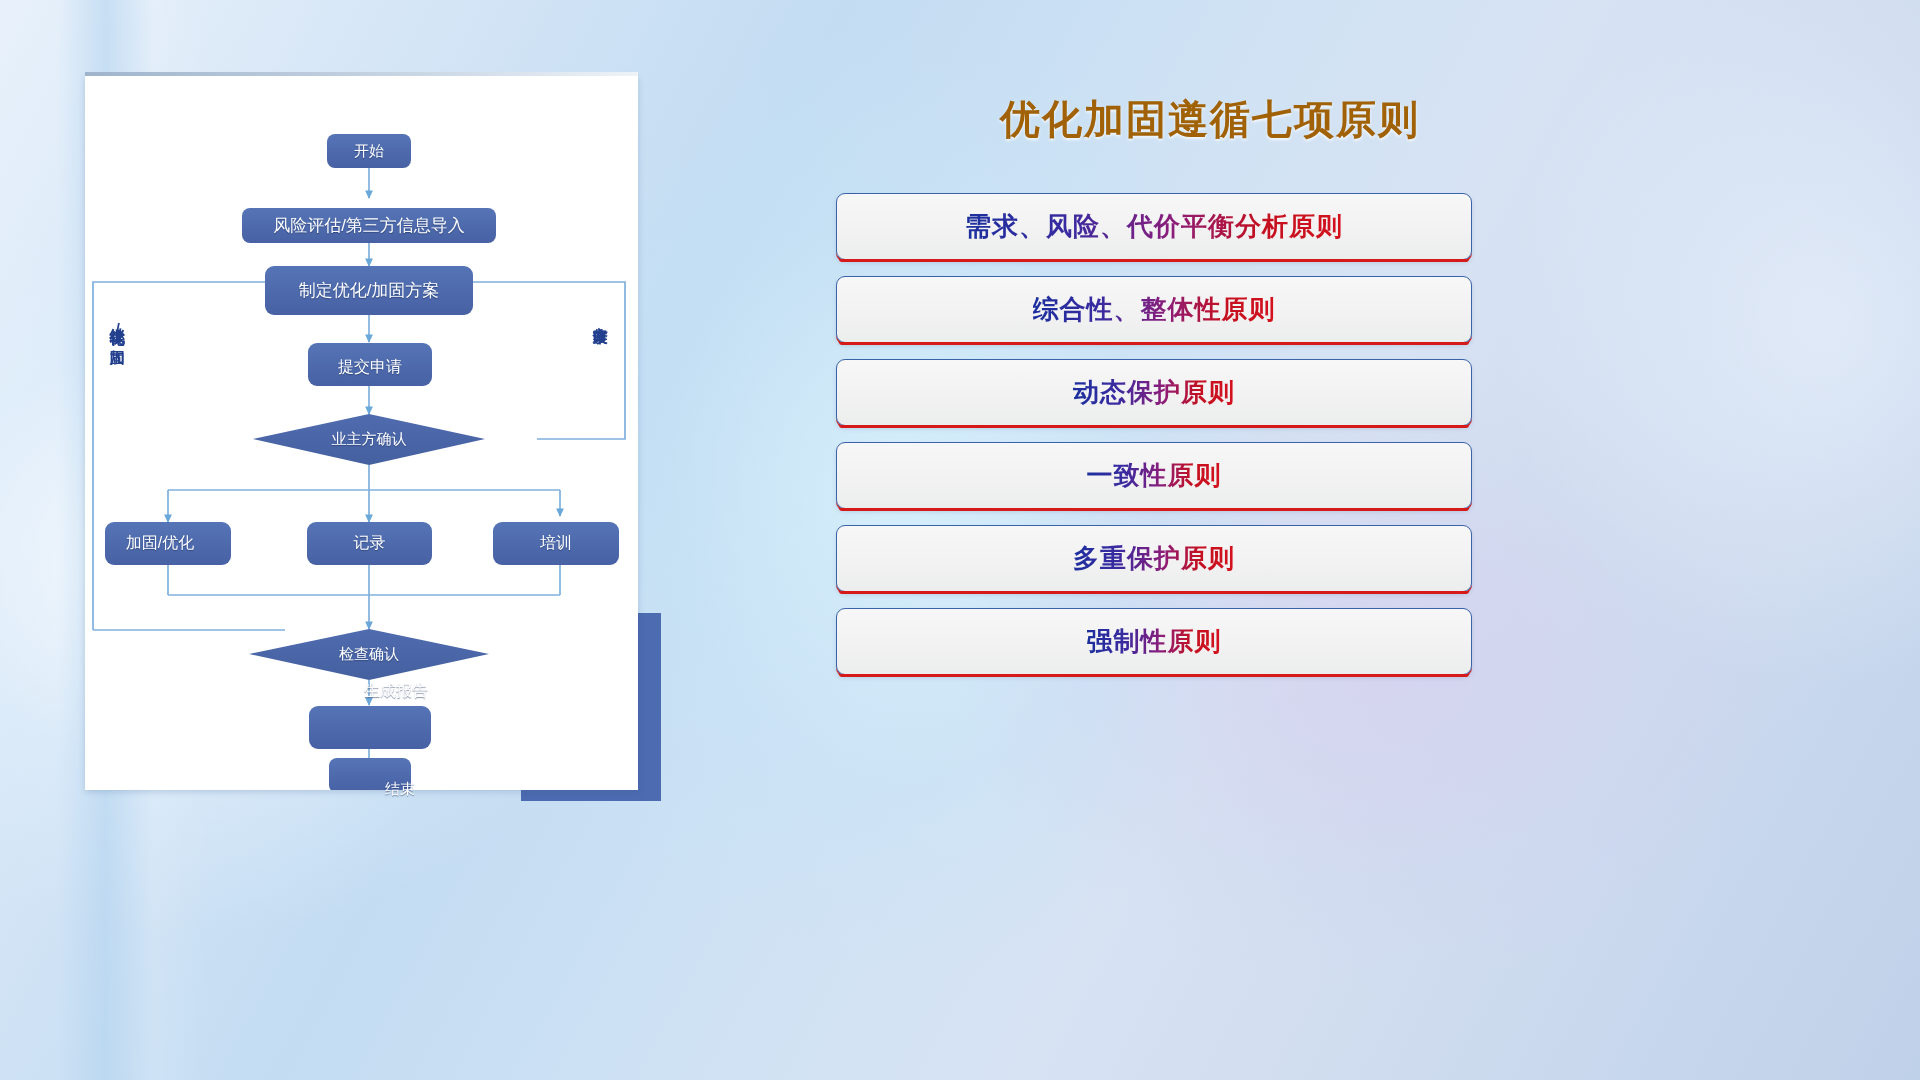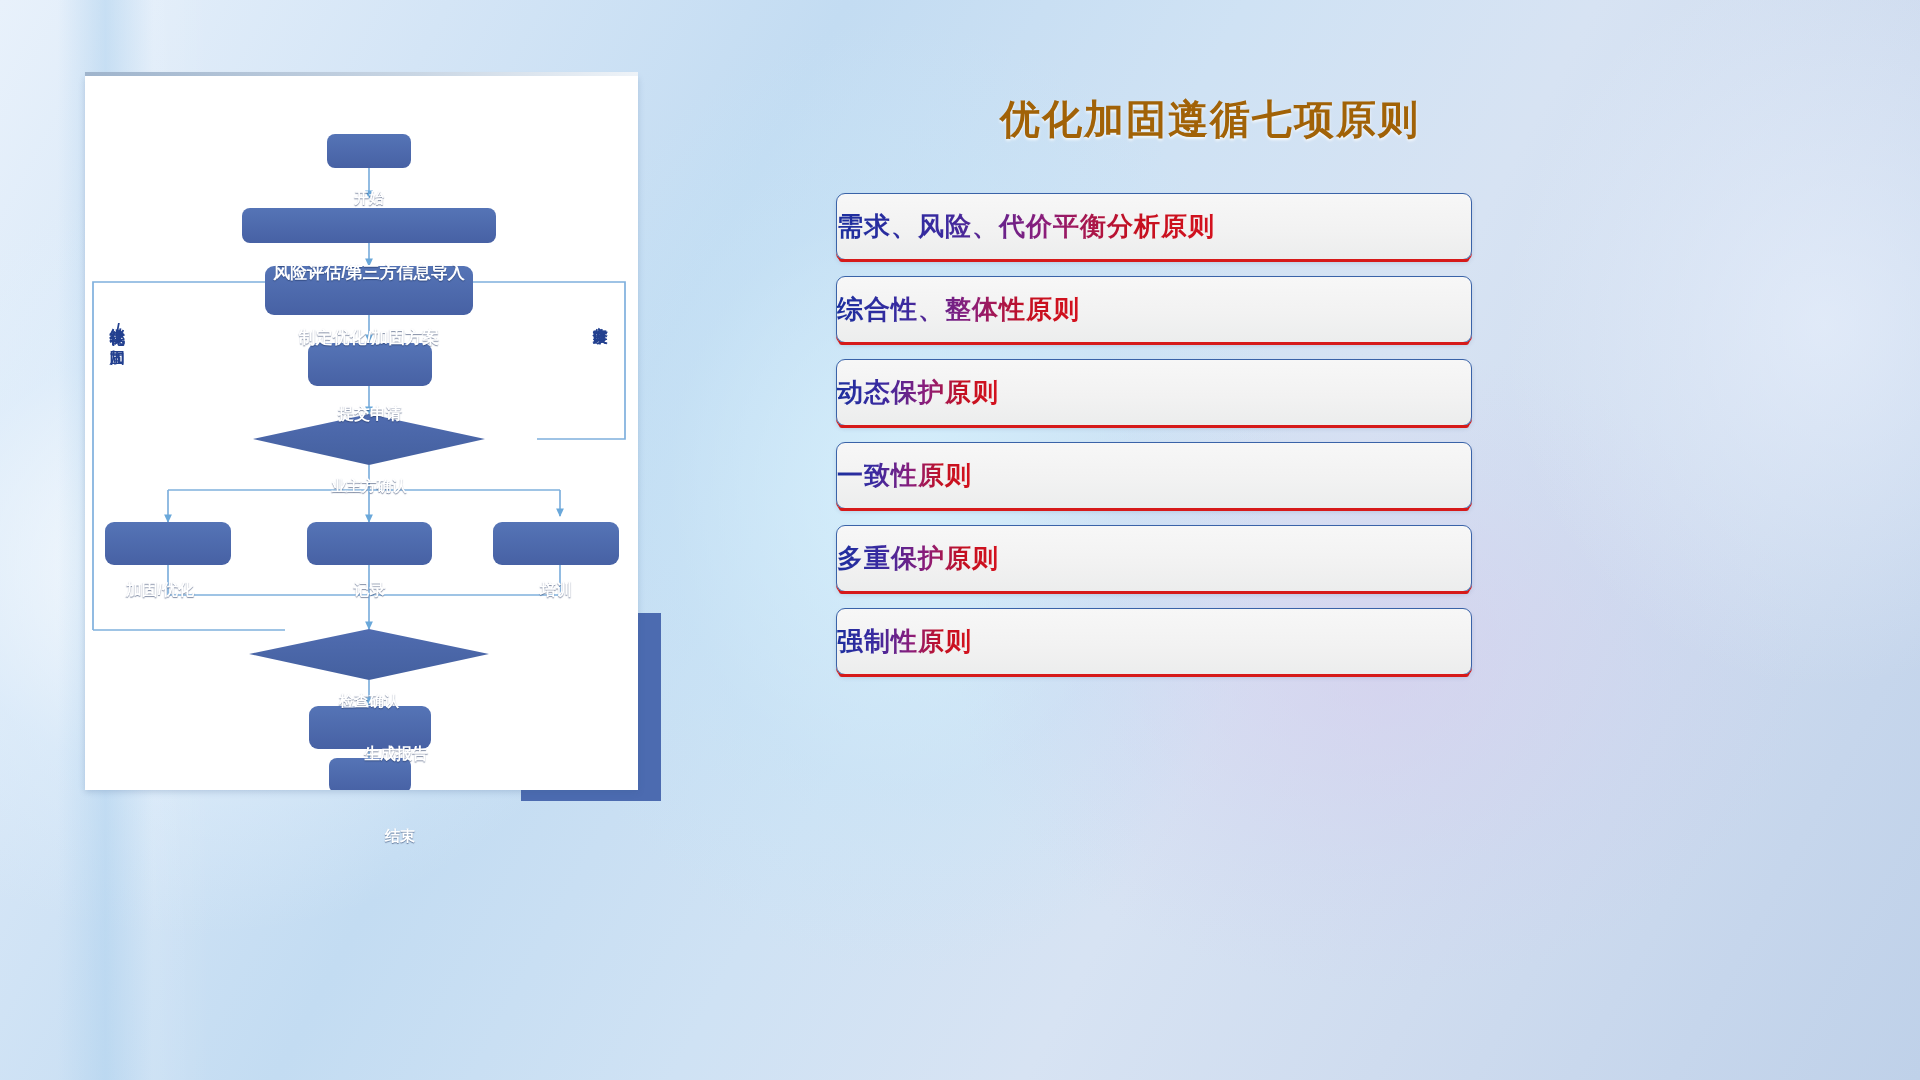--- a/index.html
+++ b/index.html
@@ -52,23 +52,23 @@
     box-shadow:0 2px 6px rgba(60,90,140,.22);
   }
   #flow-card::before{
     content:"";position:absolute;left:0;top:-4px;width:100%;height:4px;
     background:linear-gradient(90deg,#9fb4cc,#c9d6e4 60%,#eef3f8);
   }
   #flow-svg{position:absolute;left:0;top:0;}
   .fl-label{
     position:absolute;
     display:flex;align-items:center;justify-content:center;
-    color:#ffffff;font-weight:bold;
+    color:#ffffff;font-weight:normal;
     text-shadow:0 1px 1px rgba(25,45,90,.55);
-    pointer-events:none;white-space:nowrap;margin-top:47px;
+    pointer-events:none;white-space:nowrap;
   }
   .vlabel{
     position:absolute;color:#23408f;font-weight:bold;font-size:15px;
     writing-mode:vertical-rl;text-orientation:upright;
     letter-spacing:1px;line-height:1.02;
   }
 
   
   #title{
     position:absolute;left:930px;top:92px;width:560px;
@@ -77,21 +77,21 @@
     color:#a16207;
     text-shadow:0 2px 3px rgba(255,255,255,.75);
   }
   #principles{position:absolute;left:836px;top:193px;width:636px;}
   .p-card{
     position:relative;height:65px;margin-bottom:16px;
     border-radius:9px;
     background:linear-gradient(180deg,#f7f7f7 0%,#f2f2f2 55%,#eceded 100%);
     border:1px solid #3a63a8;
     box-shadow:0 2px 0 0 #d61a1a, 0 3px 4px rgba(70,100,150,.18);
-    display:flex;align-items:center;justify-content:flex-start;
+    display:flex;align-items:center;justify-content:center;
   }
   .p-card::after{
     content:"";position:absolute;left:2px;right:2px;bottom:-3px;height:3px;
     border-radius:0 0 9px 9px;background:#d61a1a;
   }
   .p-text{
     font-size:26px;font-weight:bold;letter-spacing:1px;
     background:linear-gradient(90deg,#1c2f9e 0%,#3a2aa0 28%,#8b1d7a 55%,#c41020 78%,#d4121e 100%);
     -webkit-background-clip:text;background-clip:text;
     color:transparent;-webkit-text-fill-color:transparent;
@@ -176,21 +176,21 @@
 
   <div class="fl-label" style="left:242px;top:58px;width:84px;height:34px;font-size:15px;">开始</div>
   <div class="fl-label" style="left:157px;top:132px;width:254px;height:35px;font-size:17px;">风险评估/第三方信息导入</div>
   <div class="fl-label" style="left:180px;top:190px;width:208px;height:49px;font-size:17px;">制定优化/加固方案</div>
   <div class="fl-label" style="left:223px;top:267px;width:124px;height:48px;font-size:16px;">提交申请</div>
   <div class="fl-label" style="left:214px;top:346px;width:140px;height:34px;font-size:15px;">业主方确认</div>
   <div class="fl-label" style="left:20px;top:446px;width:110px;height:43px;font-size:16px;">加固/优化</div>
   <div class="fl-label" style="left:222px;top:446px;width:125px;height:43px;font-size:16px;">记录</div>
   <div class="fl-label" style="left:408px;top:446px;width:126px;height:43px;font-size:16px;">培训</div>
   <div class="fl-label" style="left:214px;top:561px;width:140px;height:34px;font-size:15px;">检查确认</div>
-  <div class="fl-label" style="left:224px;top:610px;width:122px;height:43px;font-size:16px;padding-left:26px;">生成报告</div>
+  <div class="fl-label" style="left:224px;top:594px;width:122px;height:43px;font-size:16px;padding-left:26px;">生成报告</div>
   <div class="fl-label" style="left:244px;top:696px;width:82px;height:35px;font-size:15px;padding-left:30px;">结束</div>
 
   <div class="vlabel" style="left:25px;top:240px;height:130px;">继续优化/加固</div>
   <div class="vlabel" style="left:508px;top:238px;height:92px;">方案修改</div>
 </div>
 
 <div id="title">优化加固遵循七项原则</div>
 
 <div id="principles">
 

